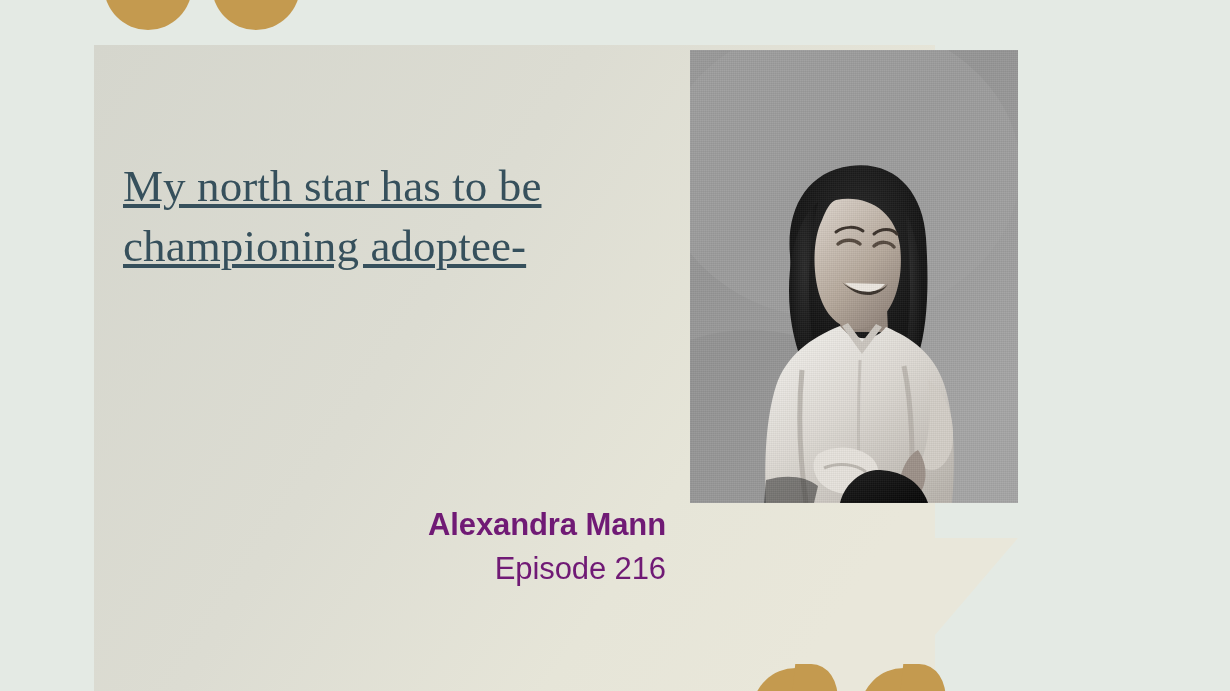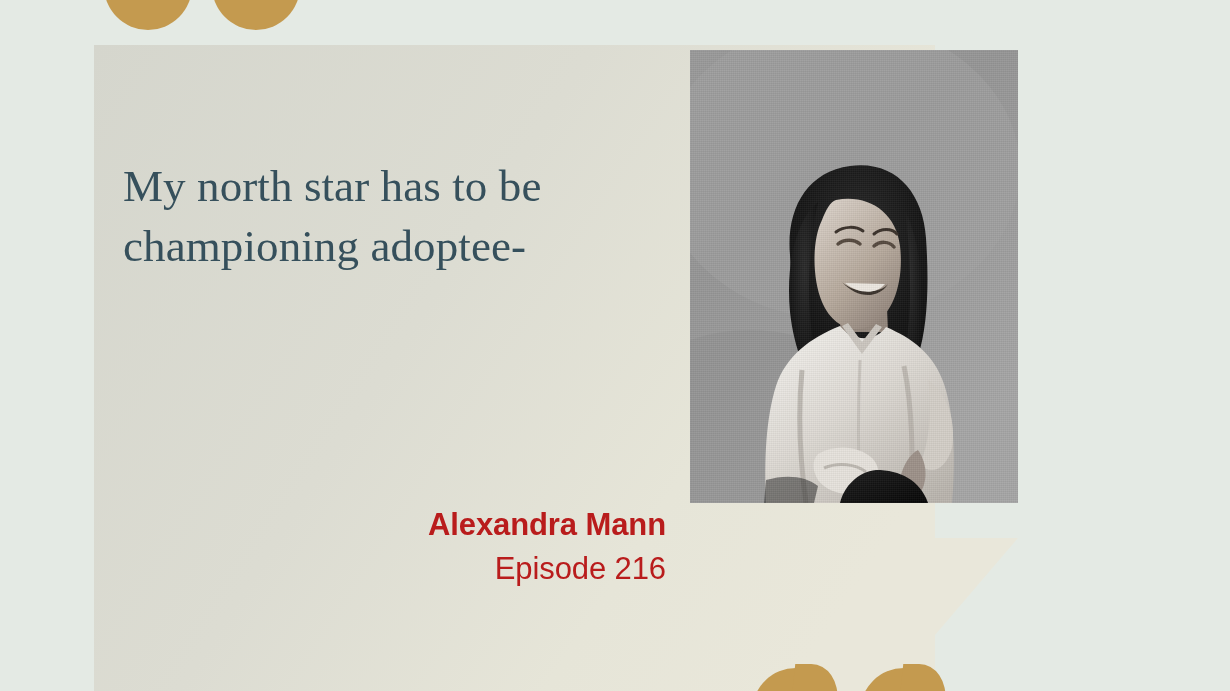--- a/index.html
+++ b/index.html
@@ -73,31 +73,31 @@
     left: 123px;
     top: 156px;
     width: 570px;
     z-index: 6;
     font-family: "Liberation Serif", serif;
     font-size: 45px;
     line-height: 60px;
     color: #36505c;
     letter-spacing: 0.1px;
   }
-  #quote-text .qline { display: block; white-space: pre; }
+  #quote-text .qline { display: block; white-space: pre; text-decoration: underline; }
 
   
   #attribution {
     position: absolute;
     left: 133px;
     top: 503px;
     width: 533px;
     z-index: 6;
     text-align: right;
-    color: #b91c1c;
+    color: #701a75;
   }
   #speaker-name {
     display: block;
     font-family: "Liberation Sans", sans-serif;
     font-size: 31px;
     font-weight: bold;
     line-height: 44px;
     letter-spacing: -0.1px;
   }
   #episode-label {

